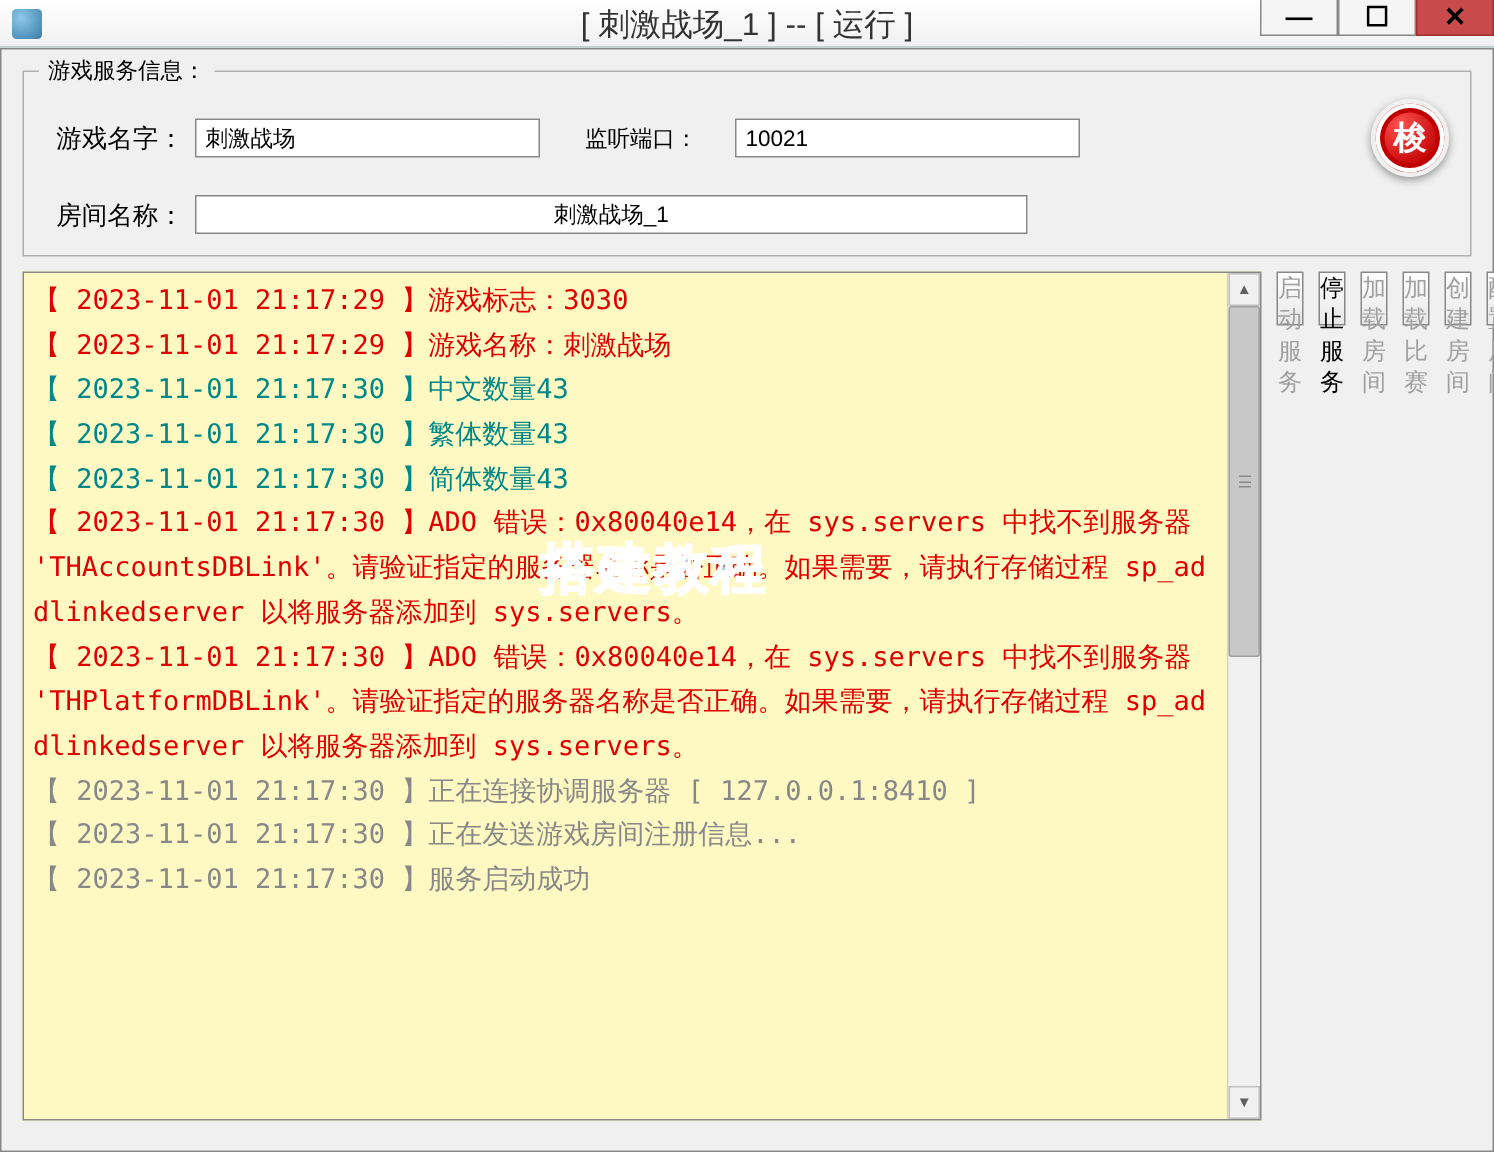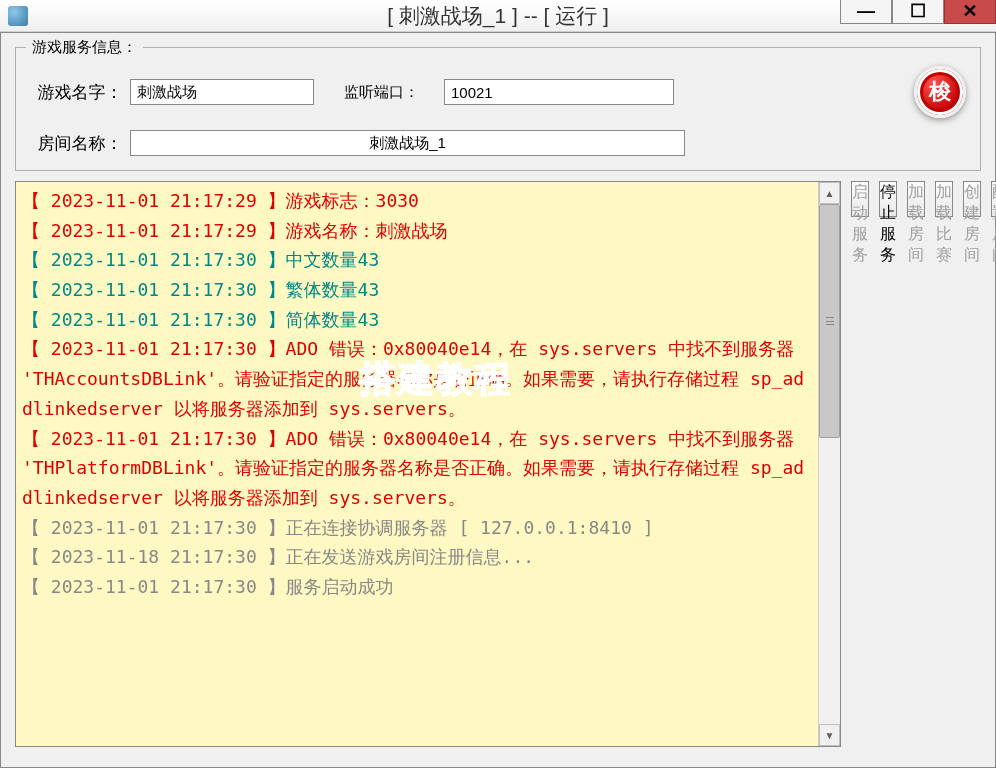--- a/index.html
+++ b/index.html
@@ -235,21 +235,21 @@
 </div>
 
 <div class="window-body">
   <div class="inner-panel">
 
     <div class="fieldset">
       <div class="fieldset-legend">游戏服务信息：</div>
 
       <div class="form-row">
         <span class="form-label">游戏名字：</span>
-        <input class="form-input" style="width: 184px;" value="刺激战场">
+        <input class="form-input" style="width: 230px;" value="刺激战场">
         <span class="form-label2">监听端口：</span>
         <input class="form-input" style="width: 230px;" value="10021">
         <div class="chip-icon">
             <span>梭</span>
           </div>
       </div>
 
       <div class="form-row">
         <span class="form-label">房间名称：</span>
         <input class="form-input" style="width: 555px; text-align: center;" value="刺激战场_1">
@@ -260,21 +260,21 @@
       <div class="log-container">
         <div class="log-content" id="log-content">
             <div class="log-line red">【 2023-11-01 21:17:29 】游戏标志：3030</div>
             <div class="log-line red">【 2023-11-01 21:17:29 】游戏名称：刺激战场</div>
             <div class="log-line teal">【 2023-11-01 21:17:30 】中文数量43</div>
             <div class="log-line teal">【 2023-11-01 21:17:30 】繁体数量43</div>
             <div class="log-line teal">【 2023-11-01 21:17:30 】简体数量43</div>
             <div class="log-line red">【 2023-11-01 21:17:30 】ADO 错误：0x80040e14，在 sys.servers 中找不到服务器 'THAccountsDBLink'。请验证指定的服务器名称是否正确。如果需要，请执行存储过程 sp_addlinkedserver 以将服务器添加到 sys.servers。</div>
             <div class="log-line red">【 2023-11-01 21:17:30 】ADO 错误：0x80040e14，在 sys.servers 中找不到服务器 'THPlatformDBLink'。请验证指定的服务器名称是否正确。如果需要，请执行存储过程 sp_addlinkedserver 以将服务器添加到 sys.servers。</div>
             <div class="log-line gray">【 2023-11-01 21:17:30 】正在连接协调服务器 [ 127.0.0.1:8410 ]</div>
-            <div class="log-line gray">【 2023-11-18 21:17:30 】正在发送游戏房间注册信息...</div>
+            <div class="log-line gray">【 2023-11-01 21:17:30 】正在发送游戏房间注册信息...</div>
             <div class="log-line gray">【 2023-11-01 21:17:30 】服务启动成功</div>
           </div>
         <div class="scrollbar">
           <div class="scroll-btn">▲</div>
           <div class="scroll-track">
             <div class="scroll-thumb">
               <div class="thumb-grip"></div>
             </div>
           </div>
           <div class="scroll-btn">▼</div>

